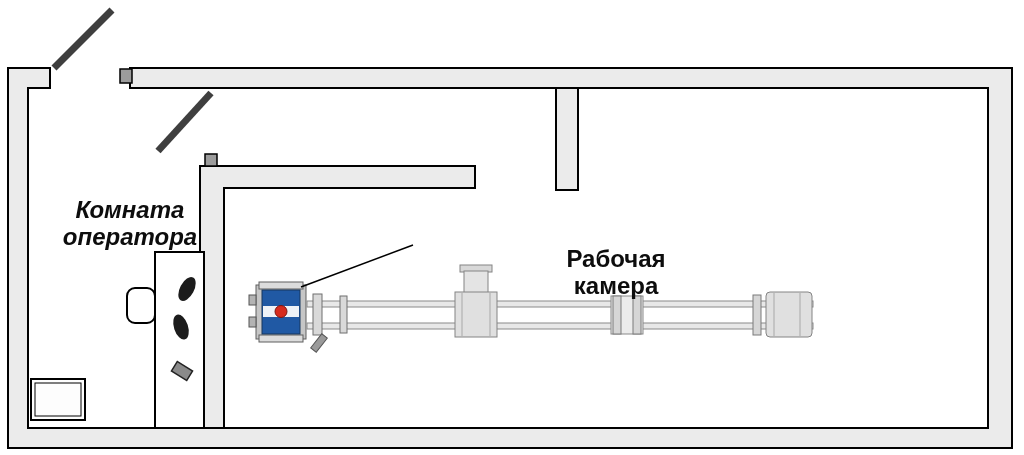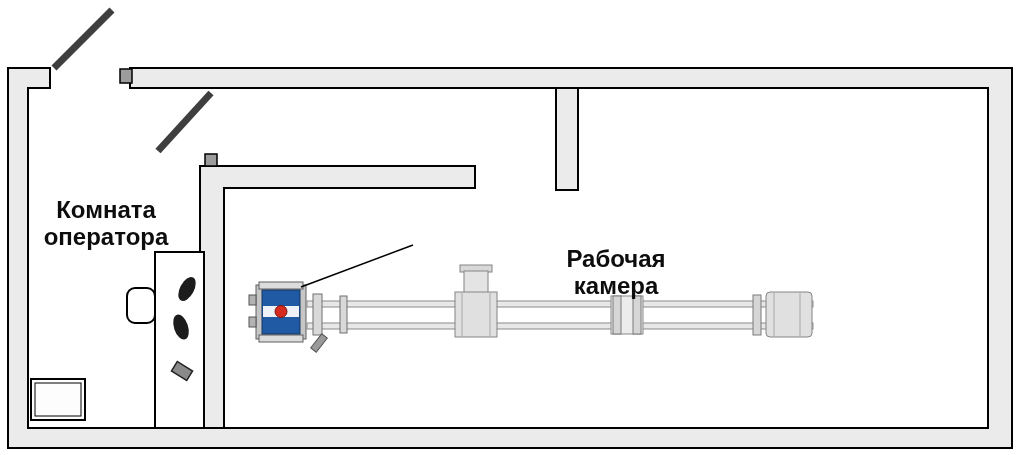--- a/index.html
+++ b/index.html
@@ -120,20 +120,20 @@
 
       <g>
         <rect x="753" y="295" width="8" height="40" fill="#d6d6d6" stroke="#7a7a7a" stroke-width="1"></rect>
         <rect x="766" y="292" width="46" height="45" rx="4" fill="#e0e0e0" stroke="#848484" stroke-width="1"></rect>
         <line x1="774" y1="293" x2="774" y2="336" stroke="#a8a8a8" stroke-width="1"></line>
         <line x1="800" y1="293" x2="800" y2="336" stroke="#a8a8a8" stroke-width="1"></line>
       </g>
     </g>
   </svg>
 
-  <div class="label centered" style="left:16px; top:196px; width:180px;">Комната
+  <div class="label centered" style="left:40px; top:196px; width:180px;font-style:italic;">Комната
 оператора</div>
 
 
   <div class="label centered" style="left:531px; top:245px; width:170px;">Рабочая
 камера</div>
 
 </div>
 
 </body></html>

